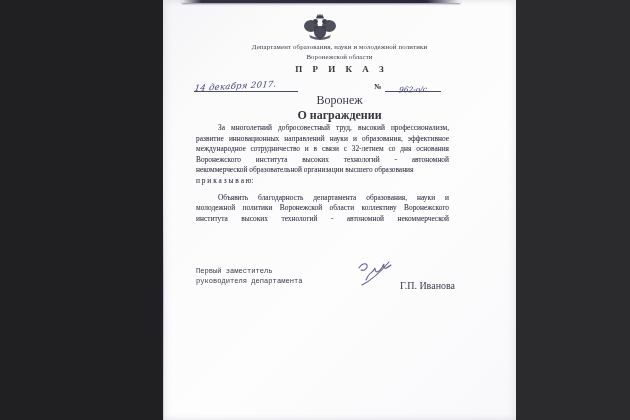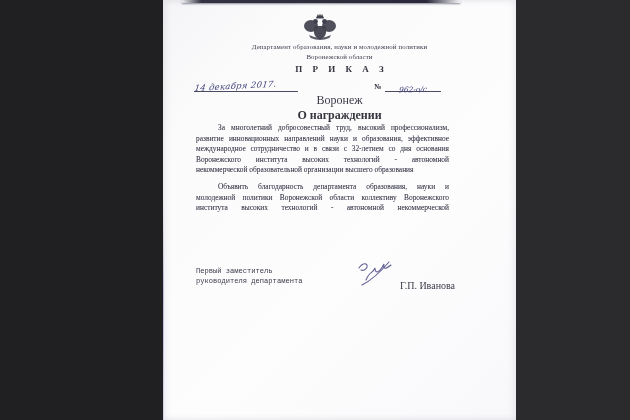--- a/index.html
+++ b/index.html
@@ -96,20 +96,21 @@
 
     <div class="city">Воронеж</div>
     <div class="subject">О награждении</div>
 
     <div class="body-text">
       <div class="jline indent">За многолетний добросовестный труд, высокий профессионализм,</div>
       <div class="jline">развитие инновационных направлений науки и образования, эффективное</div>
       <div class="jline">международное сотрудничество и в связи с 32-летием со дня основания</div>
       <div class="jline">Воронежского института высоких технологий - автономной</div>
       <div>некоммерческой образовательной организации высшего образования</div>
+      <div>п р и к а з ы в а ю:</div>
       <div class="jline indent p2start">Объявить благодарность департамента образования, науки и</div>
       <div class="jline">молодежной политики Воронежской области коллективу Воронежского</div>
       <div class="jline">института высоких технологий - автономной некоммерческой</div>
     </div>
 
     <div class="sig-block">
       <div>Первый заместитель</div>
       <div>руководителя департамента</div>
     </div>
 

